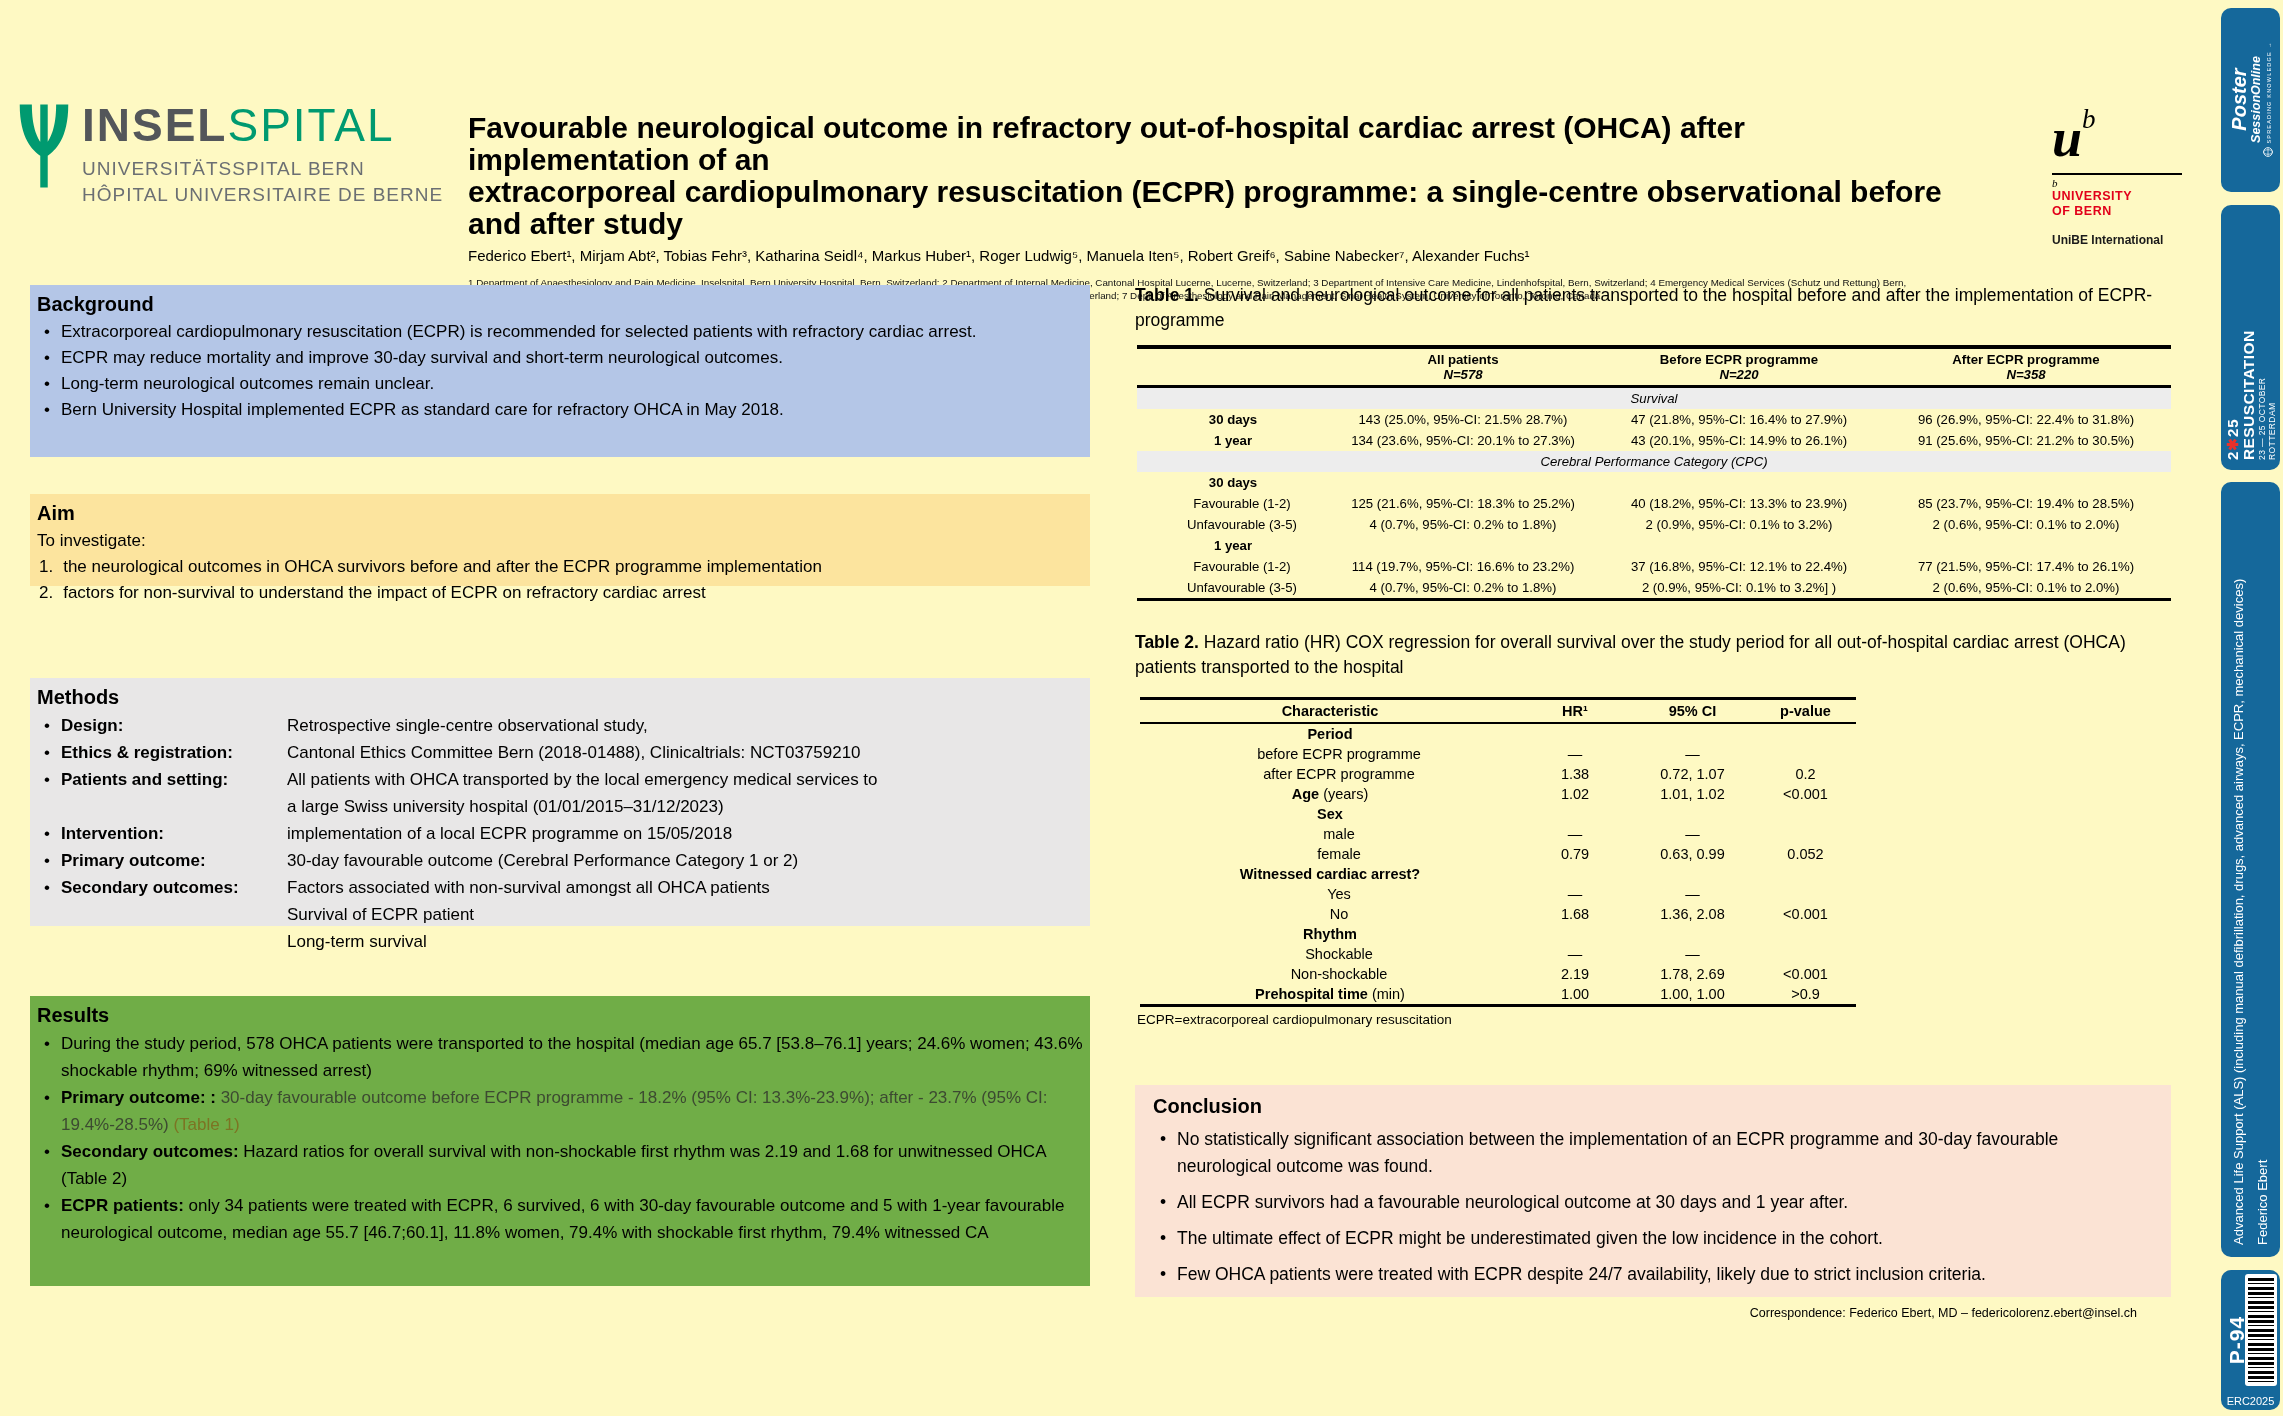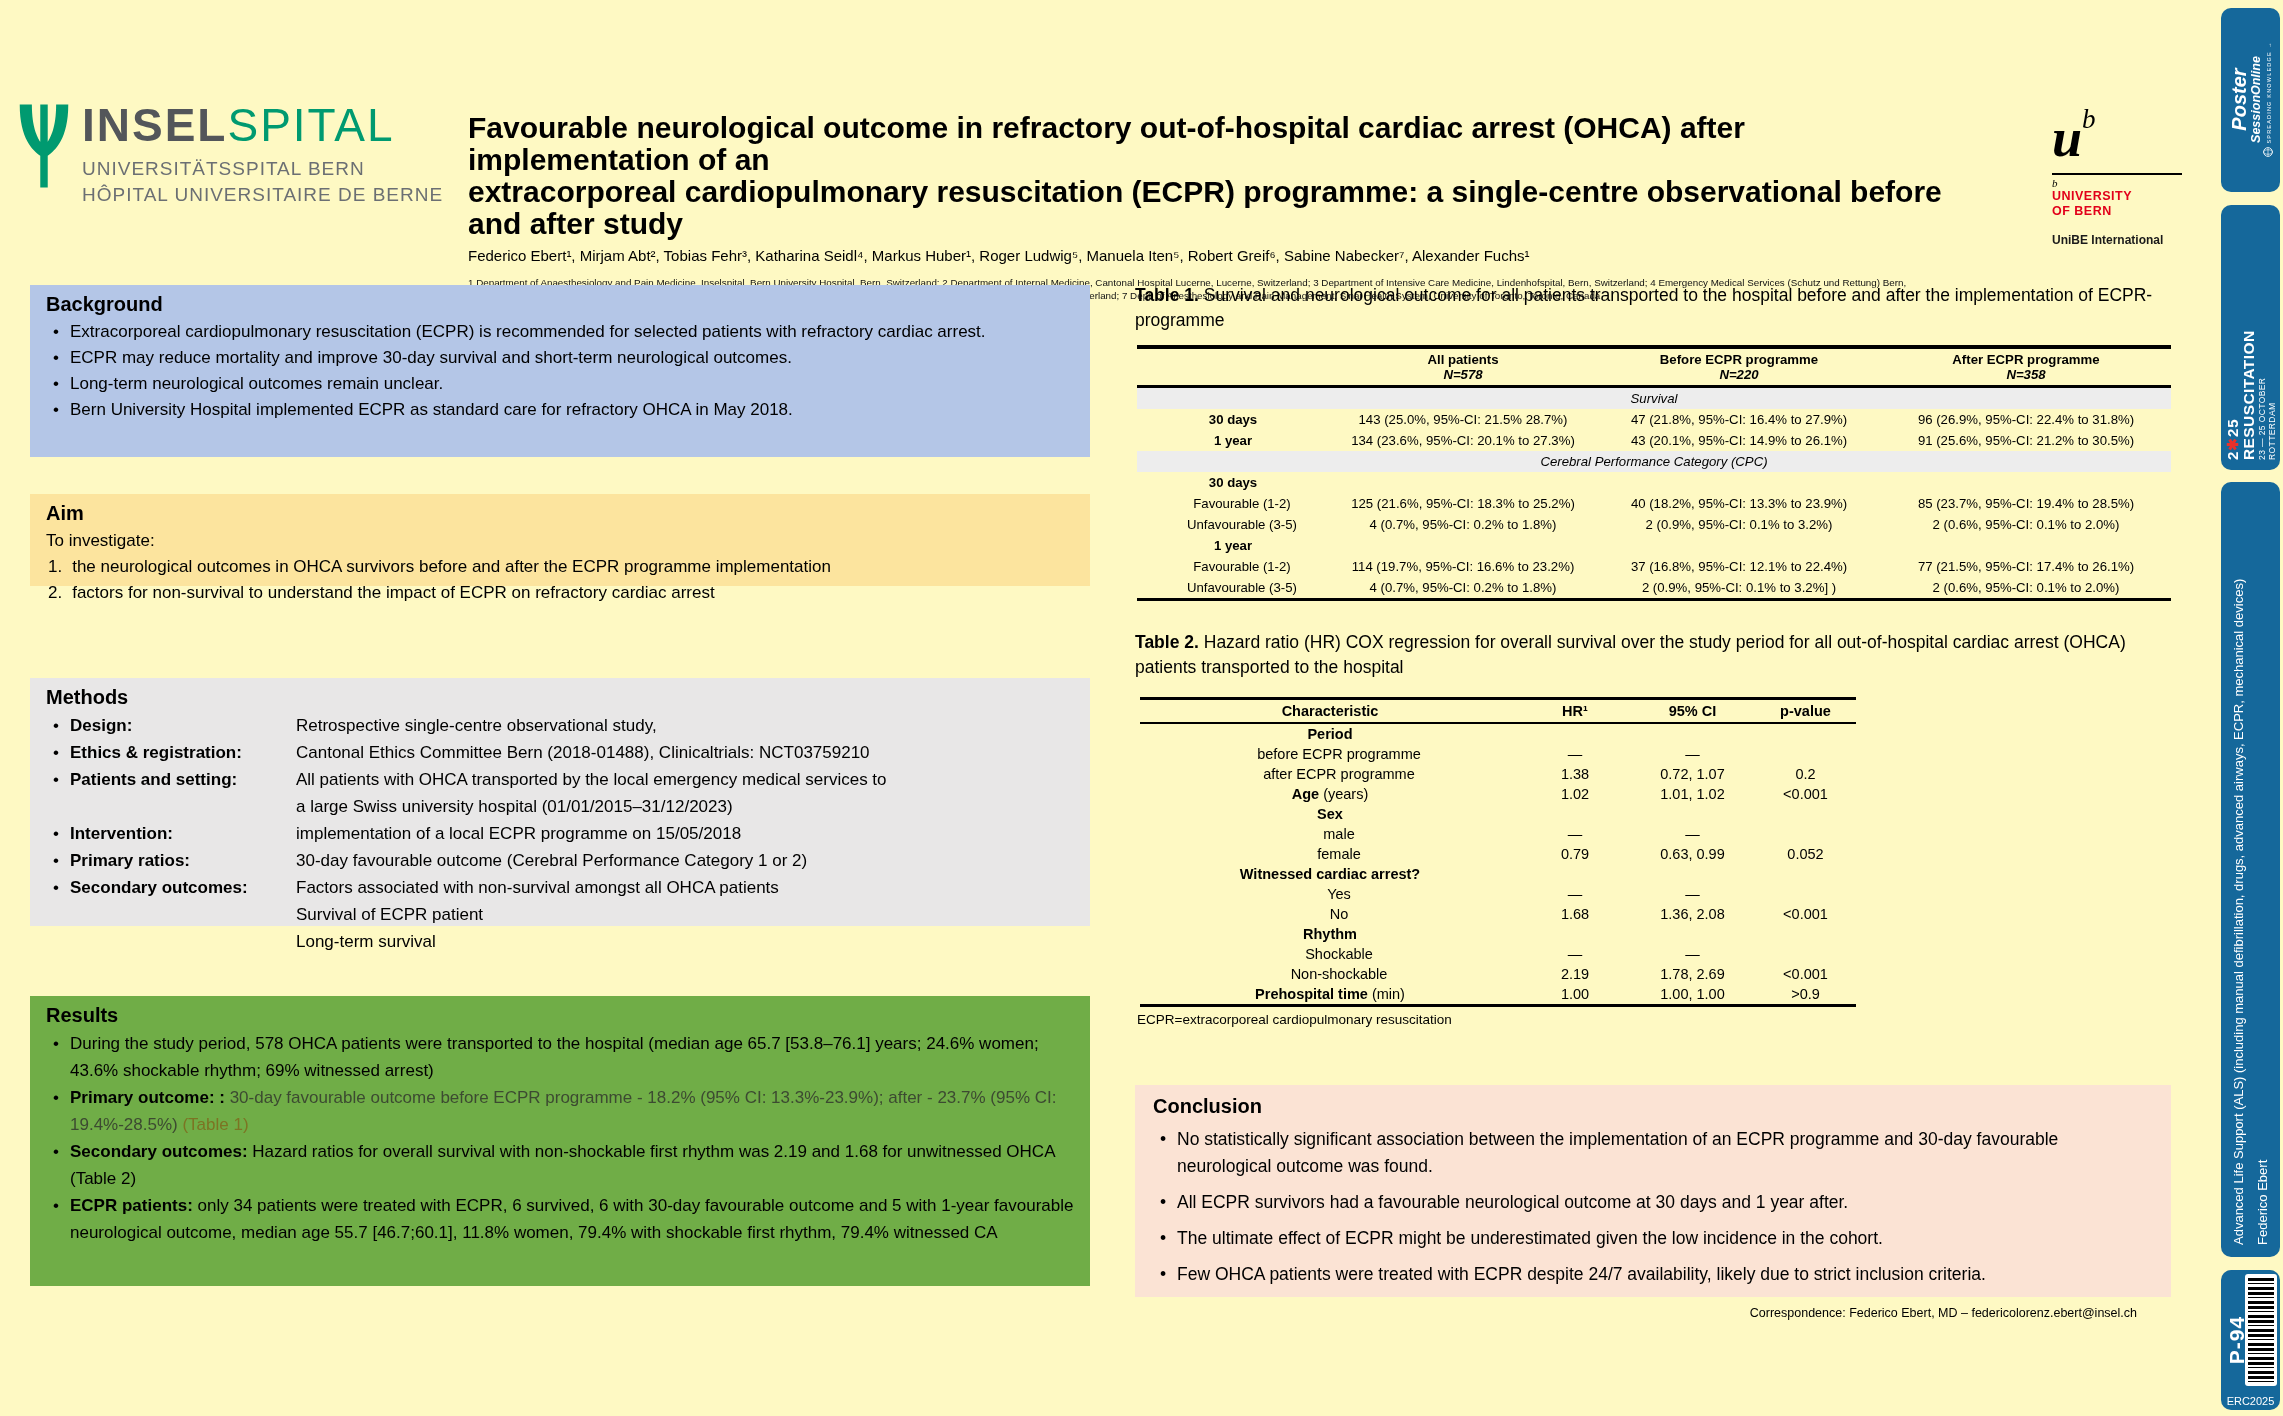--- a/index.html
+++ b/index.html
@@ -18,21 +18,21 @@
   .affiliations{font-size:9.8px;line-height:13px;margin-top:12px;color:#111;width:1465px;}
   .unibe{position:absolute;left:2052px;top:92px;width:135px;font-family:"Liberation Serif",serif;}
   .unibe-mark{font-style:italic;font-weight:bold;font-size:54px;line-height:54px;}
   .unibe-mark .sup{font-size:27px;vertical-align:28px;font-weight:normal;}
   .unibe-rule{border-top:2px solid #000;width:130px;margin-top:8px;}
   .unibe-smallb{font-style:italic;font-size:11px;margin-top:2px;}
   .unibe-red{font-family:Liberation Sans, sans-serif;color:#e2001a;font-weight:bold;font-size:12.5px;line-height:15px;letter-spacing:0.5px;}
   .unibe-sub{font-family:"Liberation Sans",sans-serif;font-weight:bold;font-size:12px;margin-top:14px;color:#1a1a1a;}
 
   
-  .box{position:absolute;left:30px;width:1060px;padding:8px 16px;box-sizing:border-box;}
+  .box{position:absolute;left:30px;width:1060px;padding:8px 7px;box-sizing:border-box;}
   .box h2{margin:0 0 3px 0;font-size:20px;}
   .box-background{top:285px;height:172px;background:#b4c6e7;}
   .box-aim{top:494px;height:92px;background:#fce49e;}
   .box-methods{top:678px;height:248px;background:#e8e7e7;}
   .box-results{top:996px;height:290px;background:#70ad47;}
   .bullets{margin:0;padding:0;list-style:none;font-size:17px;line-height:26px;}
   .bullets li{position:relative;padding-left:24px;}
   .bullets li::before{content:"\2022";position:absolute;left:7px;}
   .box-results .bullets{line-height:27px;}
   .aim-intro{font-size:17px;line-height:26px;}
@@ -183,21 +183,21 @@
         <div>a large Swiss university hospital (01/01/2015–31/12/2023)</div>
       </div>
     </div>
     <div class="mrow">
       <div class="mlabel">Intervention:</div>
       <div class="mval">
           <div>implementation of a local ECPR programme on 15/05/2018</div>
         </div>
     </div>
     <div class="mrow">
-      <div class="mlabel">Primary ratios:</div>
+      <div class="mlabel">Primary outcome:</div>
       <div class="mval">
           <div>30-day favourable outcome (Cerebral Performance Category 1 or 2)</div>
         </div>
     </div>
     <div class="mrow">
       <div class="mlabel">Secondary outcomes:</div>
       <div class="mval">
         <div>Factors associated with non-survival amongst all OHCA patients</div>
         <div>Survival of ECPR patient</div>
         <div>Long-term survival</div>

